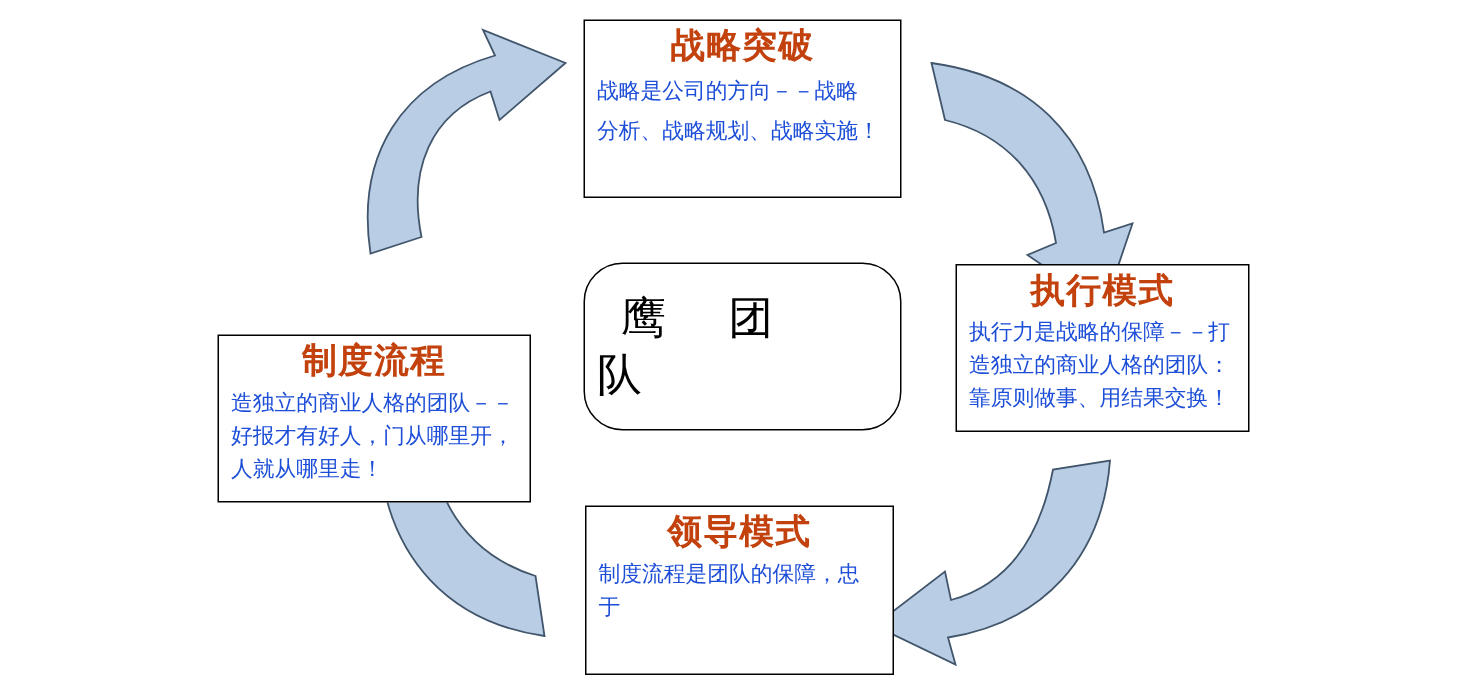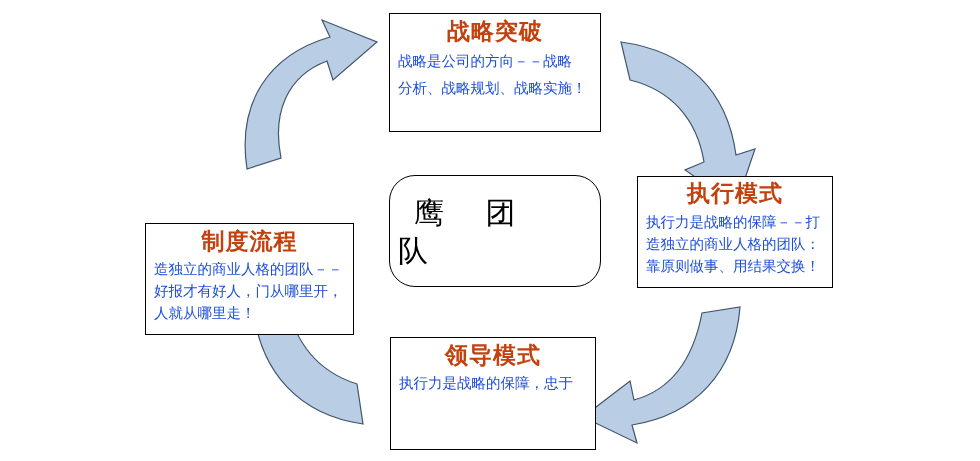--- a/index.html
+++ b/index.html
@@ -167,17 +167,17 @@
     <div class="node-body">
       <div>执行力是战略的保障－－打</div>
       <div>造独立的商业人格的团队：</div>
       <div>靠原则做事、用结果交换！</div>
     </div>
   </div>
 
   <div class="node-box" id="box-leadership">
     <div class="node-title">领导模式</div>
     <div class="node-body">
-      <div>执行力是战略的保障，忠于</div>
+      <div>制度流程是团队的保障，忠于</div>
     </div>
   </div>
 
 </div>
 
 </body></html>

